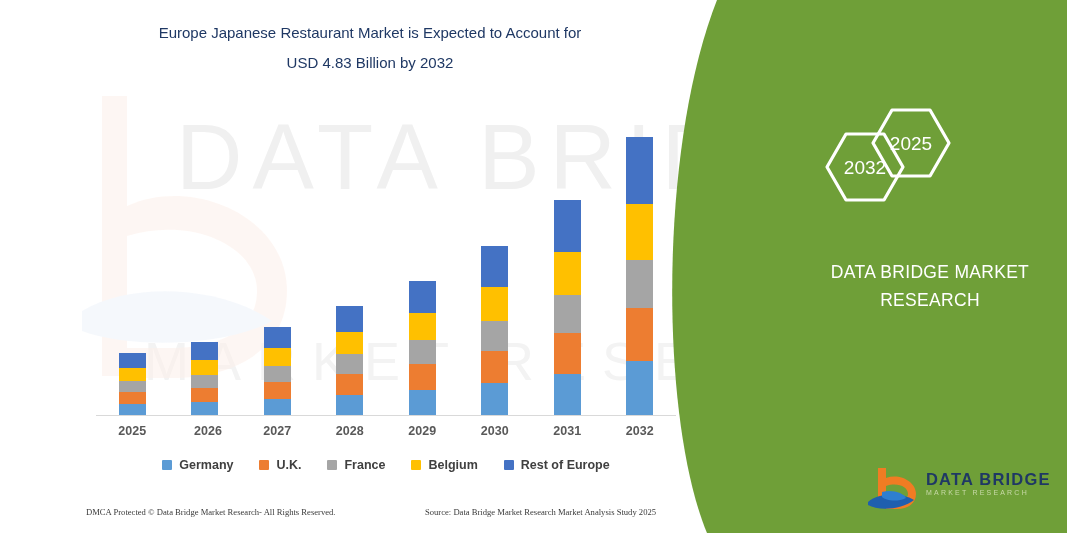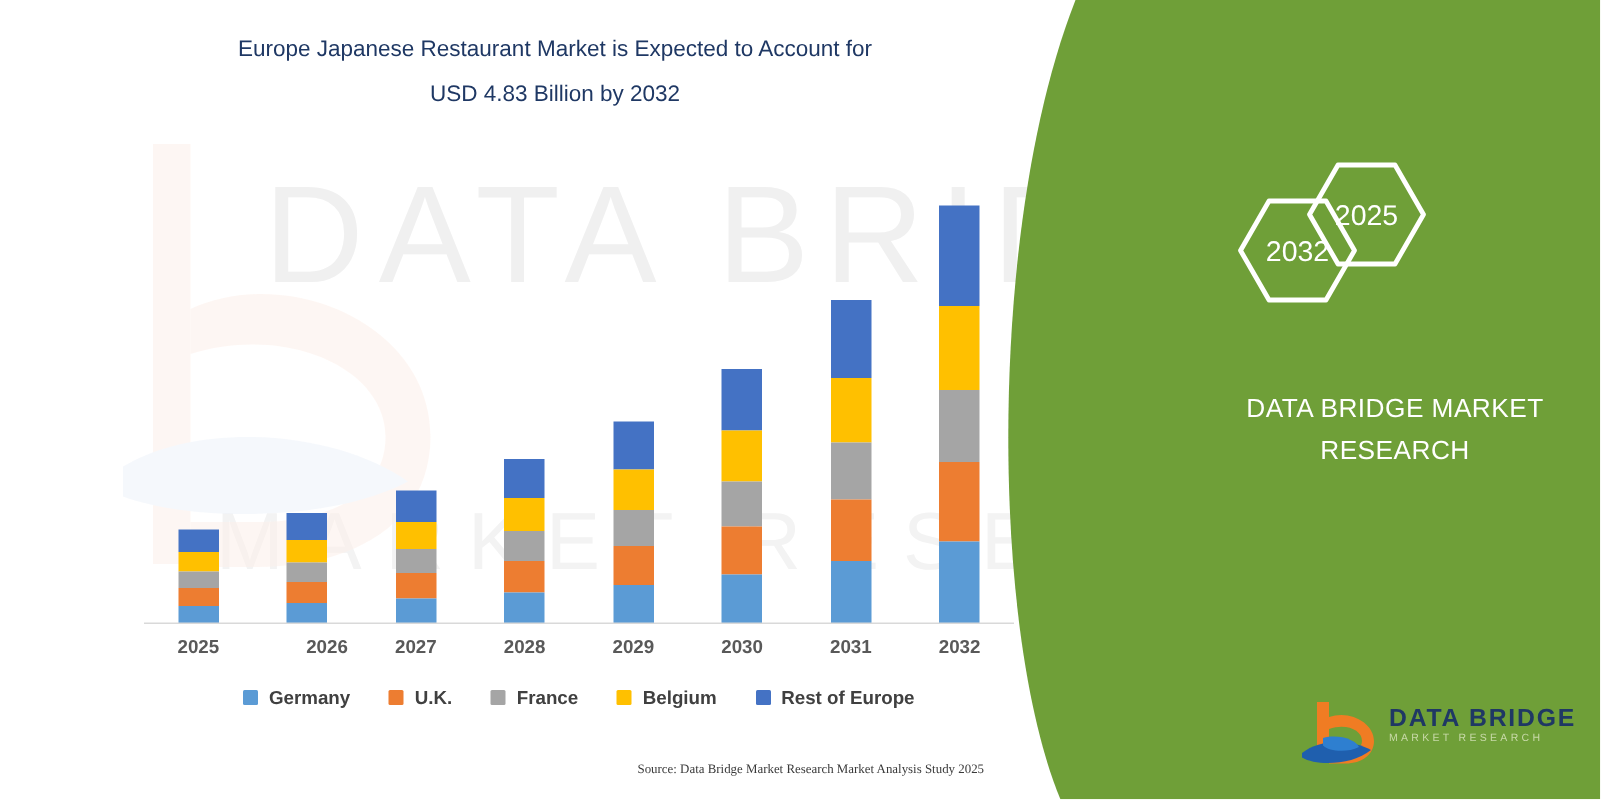--- a/index.html
+++ b/index.html
@@ -148,21 +148,21 @@
         <div class="seg" style="height: 67px; background: rgb(68, 114, 196);"></div>
         <div class="seg" style="height: 56px; background: rgb(255, 192, 0);"></div>
         <div class="seg" style="height: 48px; background: rgb(165, 165, 165);"></div>
         <div class="seg" style="height: 53px; background: rgb(237, 125, 49);"></div>
         <div class="seg" style="height: 55px; background: rgb(91, 155, 213);"></div>
       </div>
     </div>
   <div class="axisline"></div>
   <div class="xlabels" id="xlabels">
       <div class="xlab" style="left: 36.25px;">2025</div>
-      <div class="xlab" style="left: 122px;">2026</div>
+      <div class="xlab" style="left: 112px;">2026</div>
       <div class="xlab" style="left: 181.25px;">2027</div>
       <div class="xlab" style="left: 253.75px;">2028</div>
       <div class="xlab" style="left: 326.25px;">2029</div>
       <div class="xlab" style="left: 398.75px;">2030</div>
       <div class="xlab" style="left: 471.25px;">2031</div>
       <div class="xlab" style="left: 543.75px;">2032</div>
     </div>
 
   <div class="legend" id="legend">
       <div class="lg">
@@ -181,20 +181,21 @@
         <span class="swatch" style="background: rgb(255, 192, 0);"></span>
         <span>Belgium</span>
       </div>
       <div class="lg">
         <span class="swatch" style="background: rgb(68, 114, 196);"></span>
         <span>Rest of Europe</span>
       </div>
     </div>
 
   <div class="footer">
+    <div class="fl">DMCA Protected © Data Bridge Market Research-  All Rights Reserved.</div>
     <div class="fr">Source: Data Bridge Market Research  Market Analysis Study 2025</div>
   </div>
 
   <svg class="greenpanel" viewBox="0 0 427 533" preserveAspectRatio="none">
     <path id="gpshape" d="M77 0 L427 0 L427 533 L67 533 C 20 420, 18 150, 77 0 Z" fill="#6f9f38"></path>
   </svg>
 
   <div class="gp-title">
     <br>
   </div>

